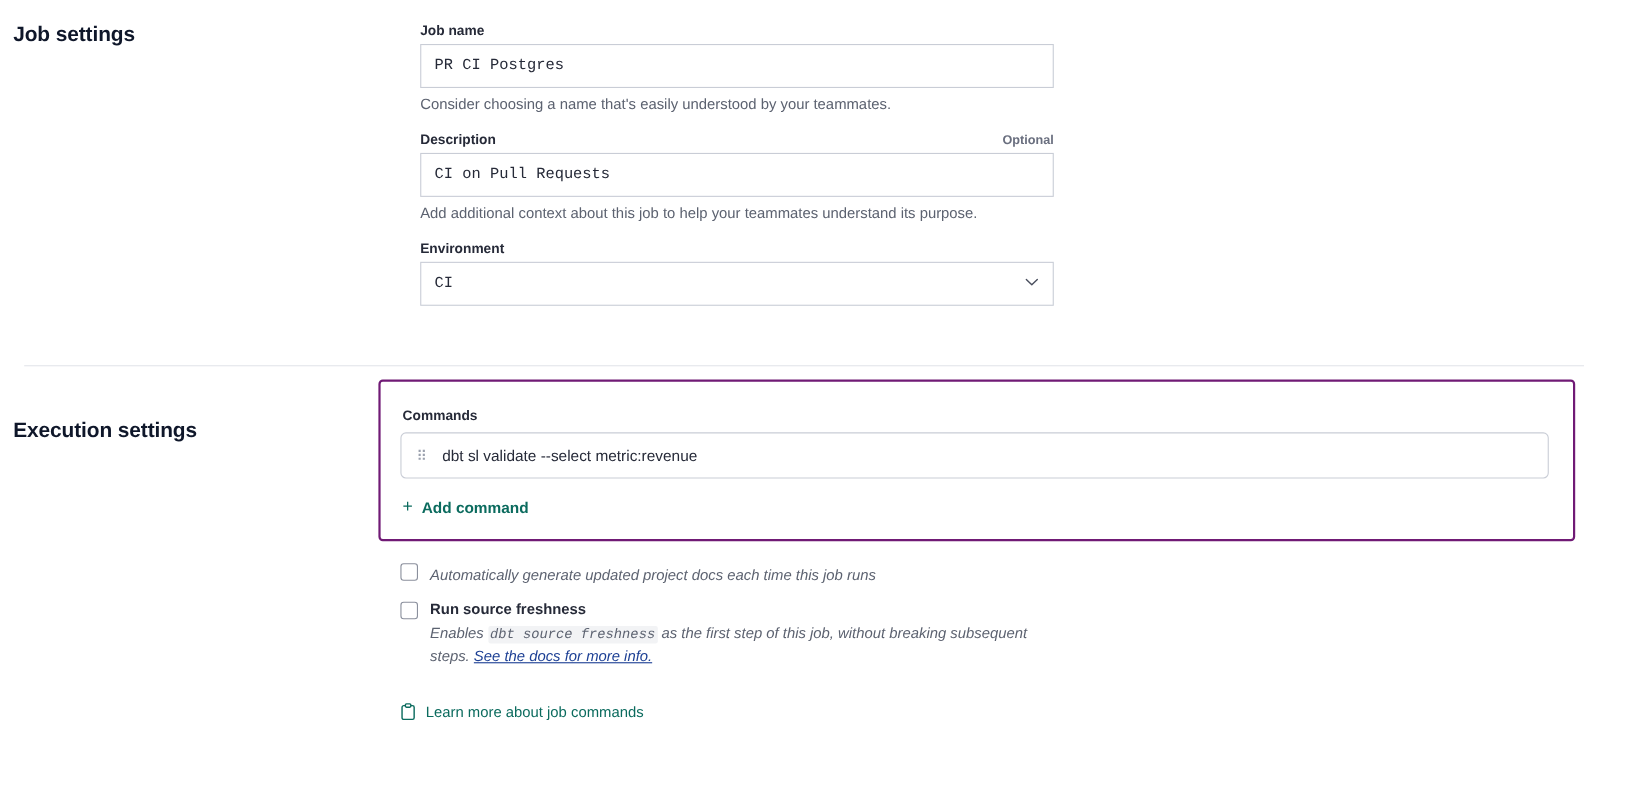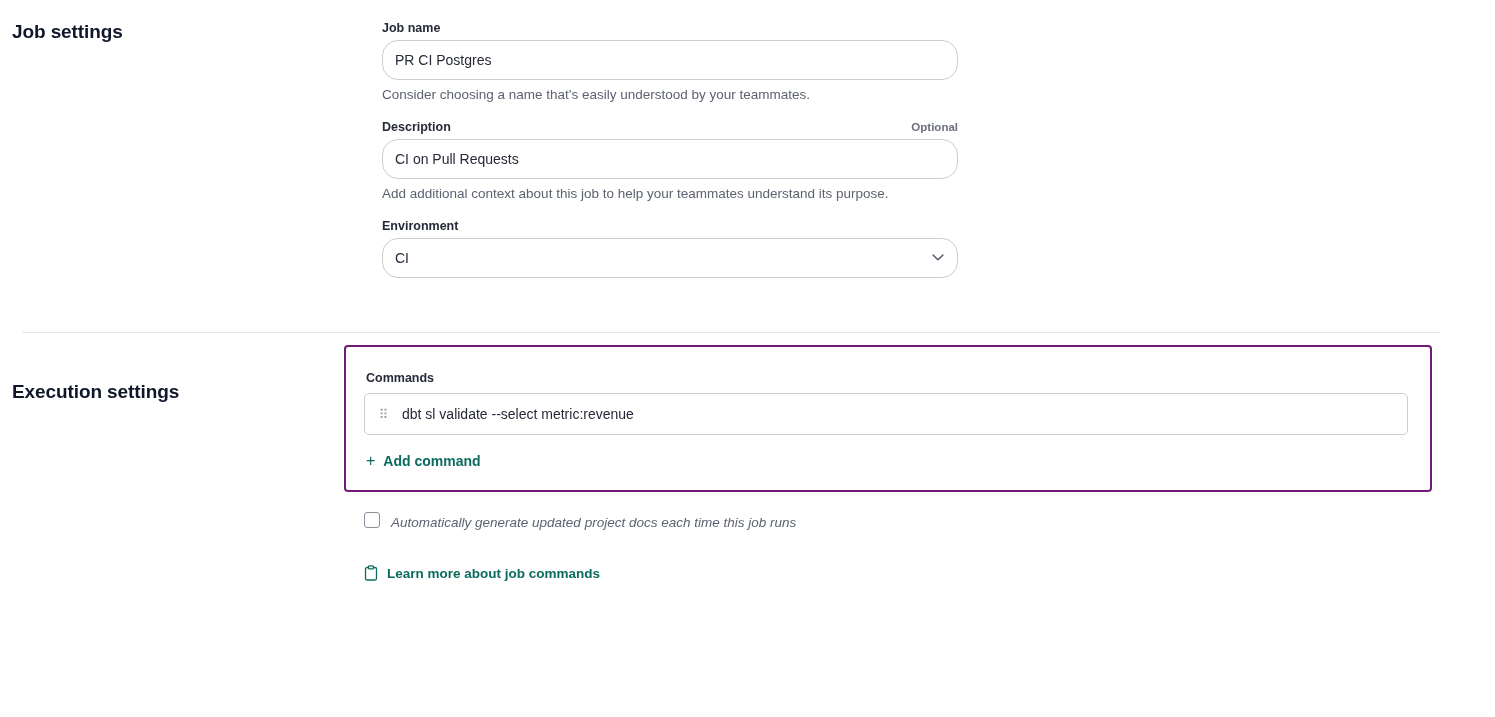--- a/index.html
+++ b/index.html
@@ -64,23 +64,23 @@
   .field-optional {
     font-size: 11.5px;
     font-weight: bold;
     color: #6a6f7f;
   }
   .text-input {
     width: 576px;
     height: 40px;
     box-sizing: border-box;
     border: 1px solid #c9cdd6;
-    border-radius: 16px;
+    border-radius: 0;
     background: #fff;
-    font-family: Liberation Sans, sans-serif;
+    font-family: Liberation Mono, monospace;
     font-size: 14px;
     color: #262a38;
     padding: 0 12px;
     outline: none;
   }
   .helper-text {
     margin-top: 7px;
     font-size: 13.5px;
     color: #5c6270;
   }
@@ -238,21 +238,21 @@
   }
 
   .learn-more {
     display: inline-flex;
     align-items: center;
     gap: 9px;
     margin-top: 20px;
     margin-left: 18px;
     color: #0b6b5e;
     font-size: 13.5px;
-    font-weight: bold;
+    font-weight: normal;
     text-decoration: none;
     cursor: pointer;
   }
   .learn-more svg { display: block; }
 
   
   .scroll-gutter {
     position: absolute;
     top: 0;
     right: 0;
@@ -327,20 +327,29 @@
 
       <div class="checks">
 
         <div class="check-row">
           <div class="checkbox"></div>
           <div class="check-content">
             <div class="check-desc">Automatically generate updated project docs each time this job runs</div>
           </div>
         </div>
 
+        <div class="check-row">
+          <div class="checkbox"></div>
+          <div class="check-content">
+            <div class="check-title">Run source freshness</div>
+            <div class="check-desc">
+              <span>Enables </span><code>dbt source freshness</code><span> as the first step of this job, without breaking subsequent steps. </span><a href="#">See the docs for more info.</a>
+            </div>
+          </div>
+        </div>
 
       </div>
 
       <a class="learn-more" href="#">
         <span>
           <svg width="14" height="16" viewBox="0 0 14 16" fill="none" aria-hidden="true">
             <rect x="1.5" y="2.5" width="11" height="12.5" rx="1.5" stroke="#0b6b5e" stroke-width="1.3"></rect>
             <rect x="4.5" y="0.9" width="5" height="3" rx="1" fill="#ffffff" stroke="#0b6b5e" stroke-width="1.3"></rect>
           </svg>
         </span>

